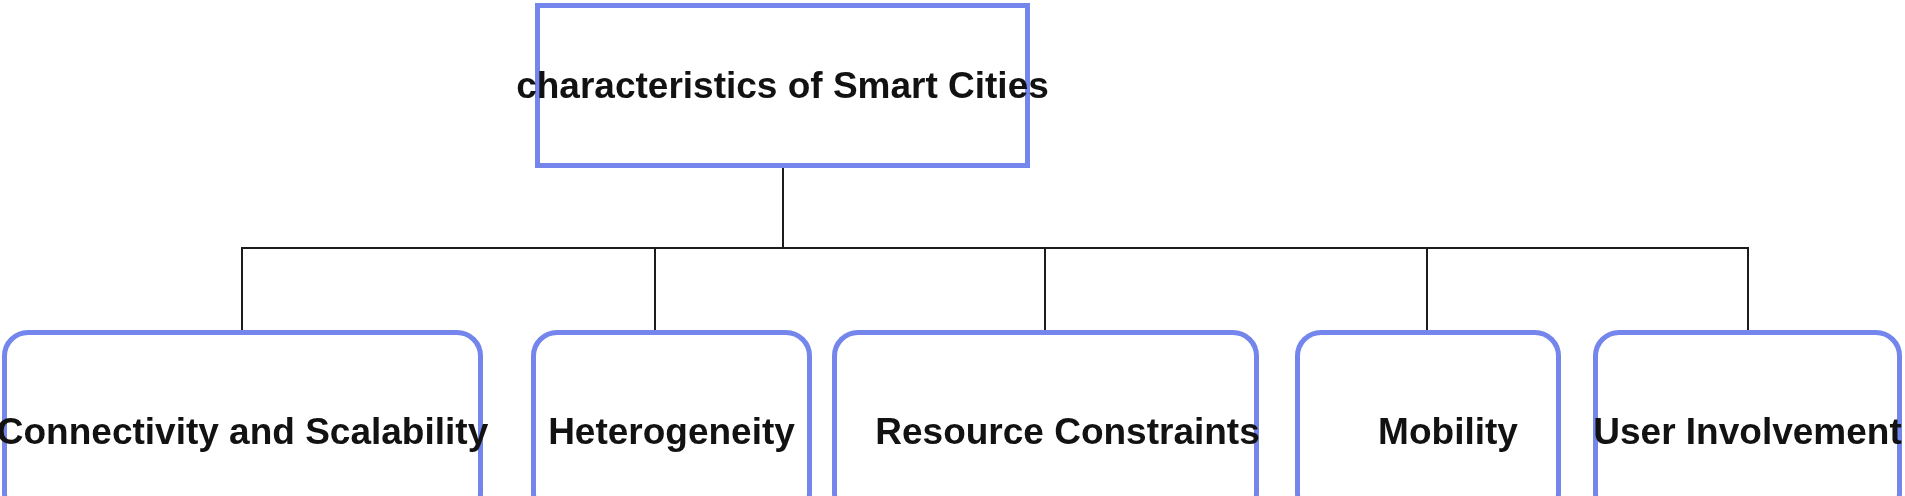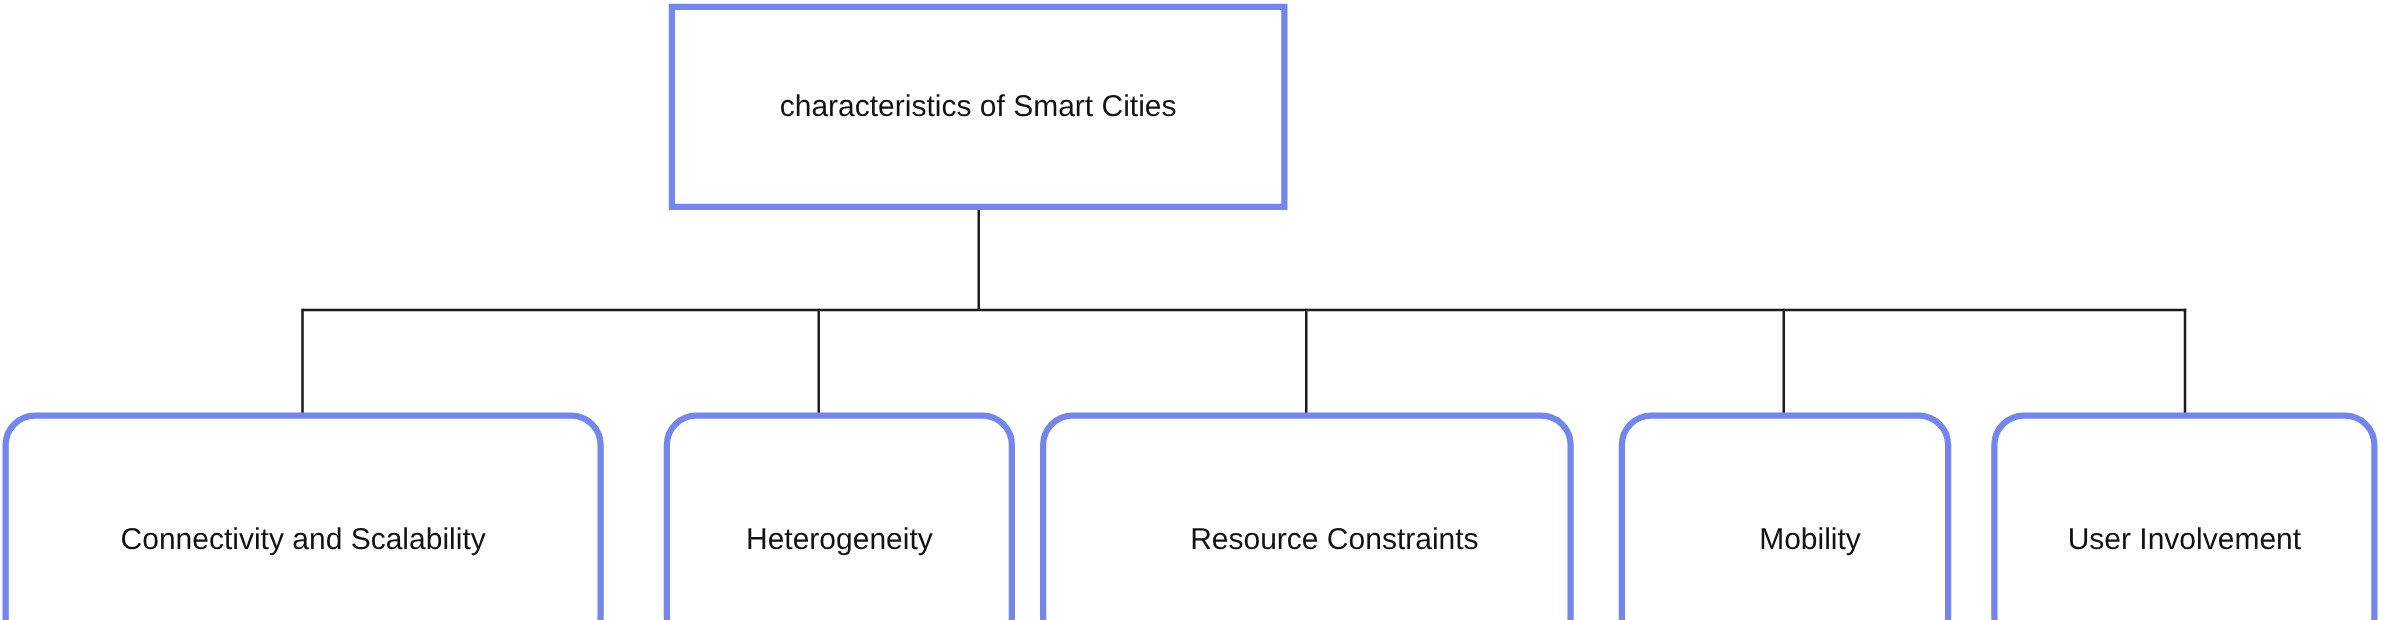--- a/index.html
+++ b/index.html
@@ -21,22 +21,22 @@
     position:absolute;
     box-sizing:border-box;
     border:5px solid var(--box-border);
     background:var(--box-fill);
     display:flex;
     align-items:center;
     justify-content:center;
     text-align:center;
   }
   .node .label{
-    font-weight:normal;
-    font-size:24px;
+    font-weight:bold;
+    font-size:37px;
     color:var(--text);
     letter-spacing:0px;
     white-space:nowrap;
   }
   .node.root{left:535px;top:3px;width:495px;height:165px;}
   .node.child{top:330px;height:189px;border-radius:26px;}
   .node.child .label{transform:translateY(7px);}
   .node.c0{left:2px;width:481px;}
   .node.c1{left:531px;width:281px;}
   .node.c2{left:832px;width:427px;padding-left:44px;}

